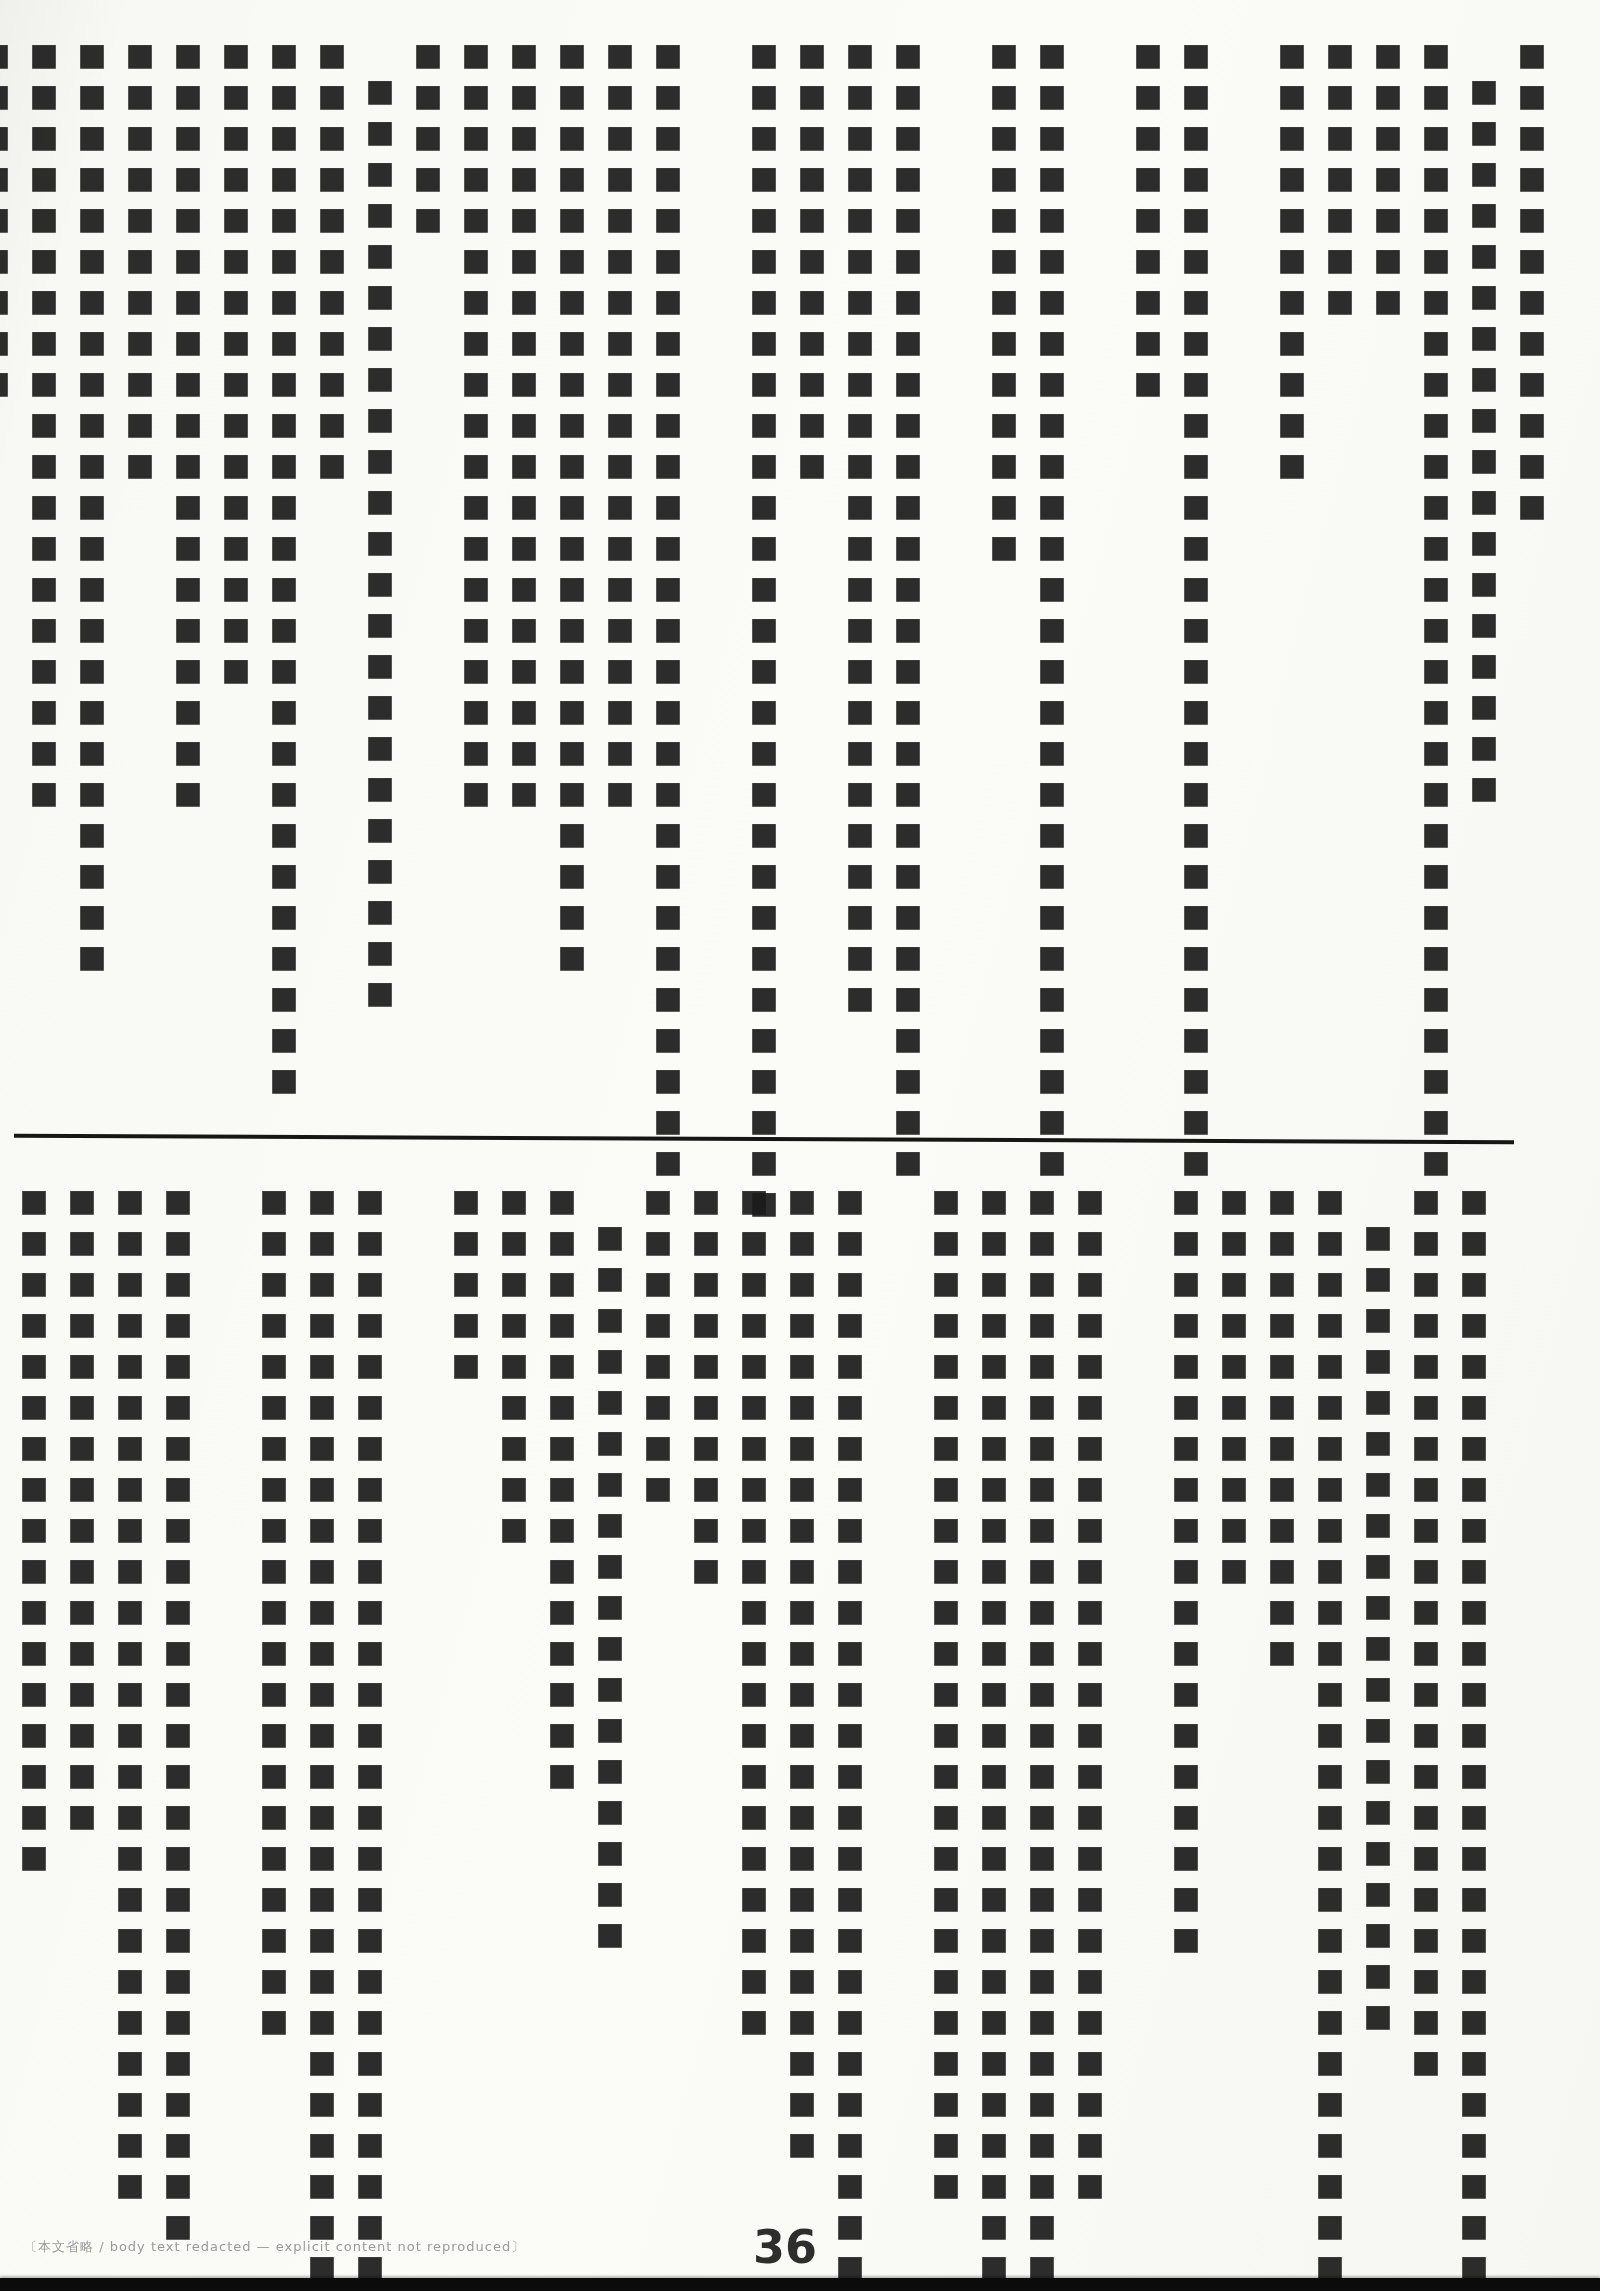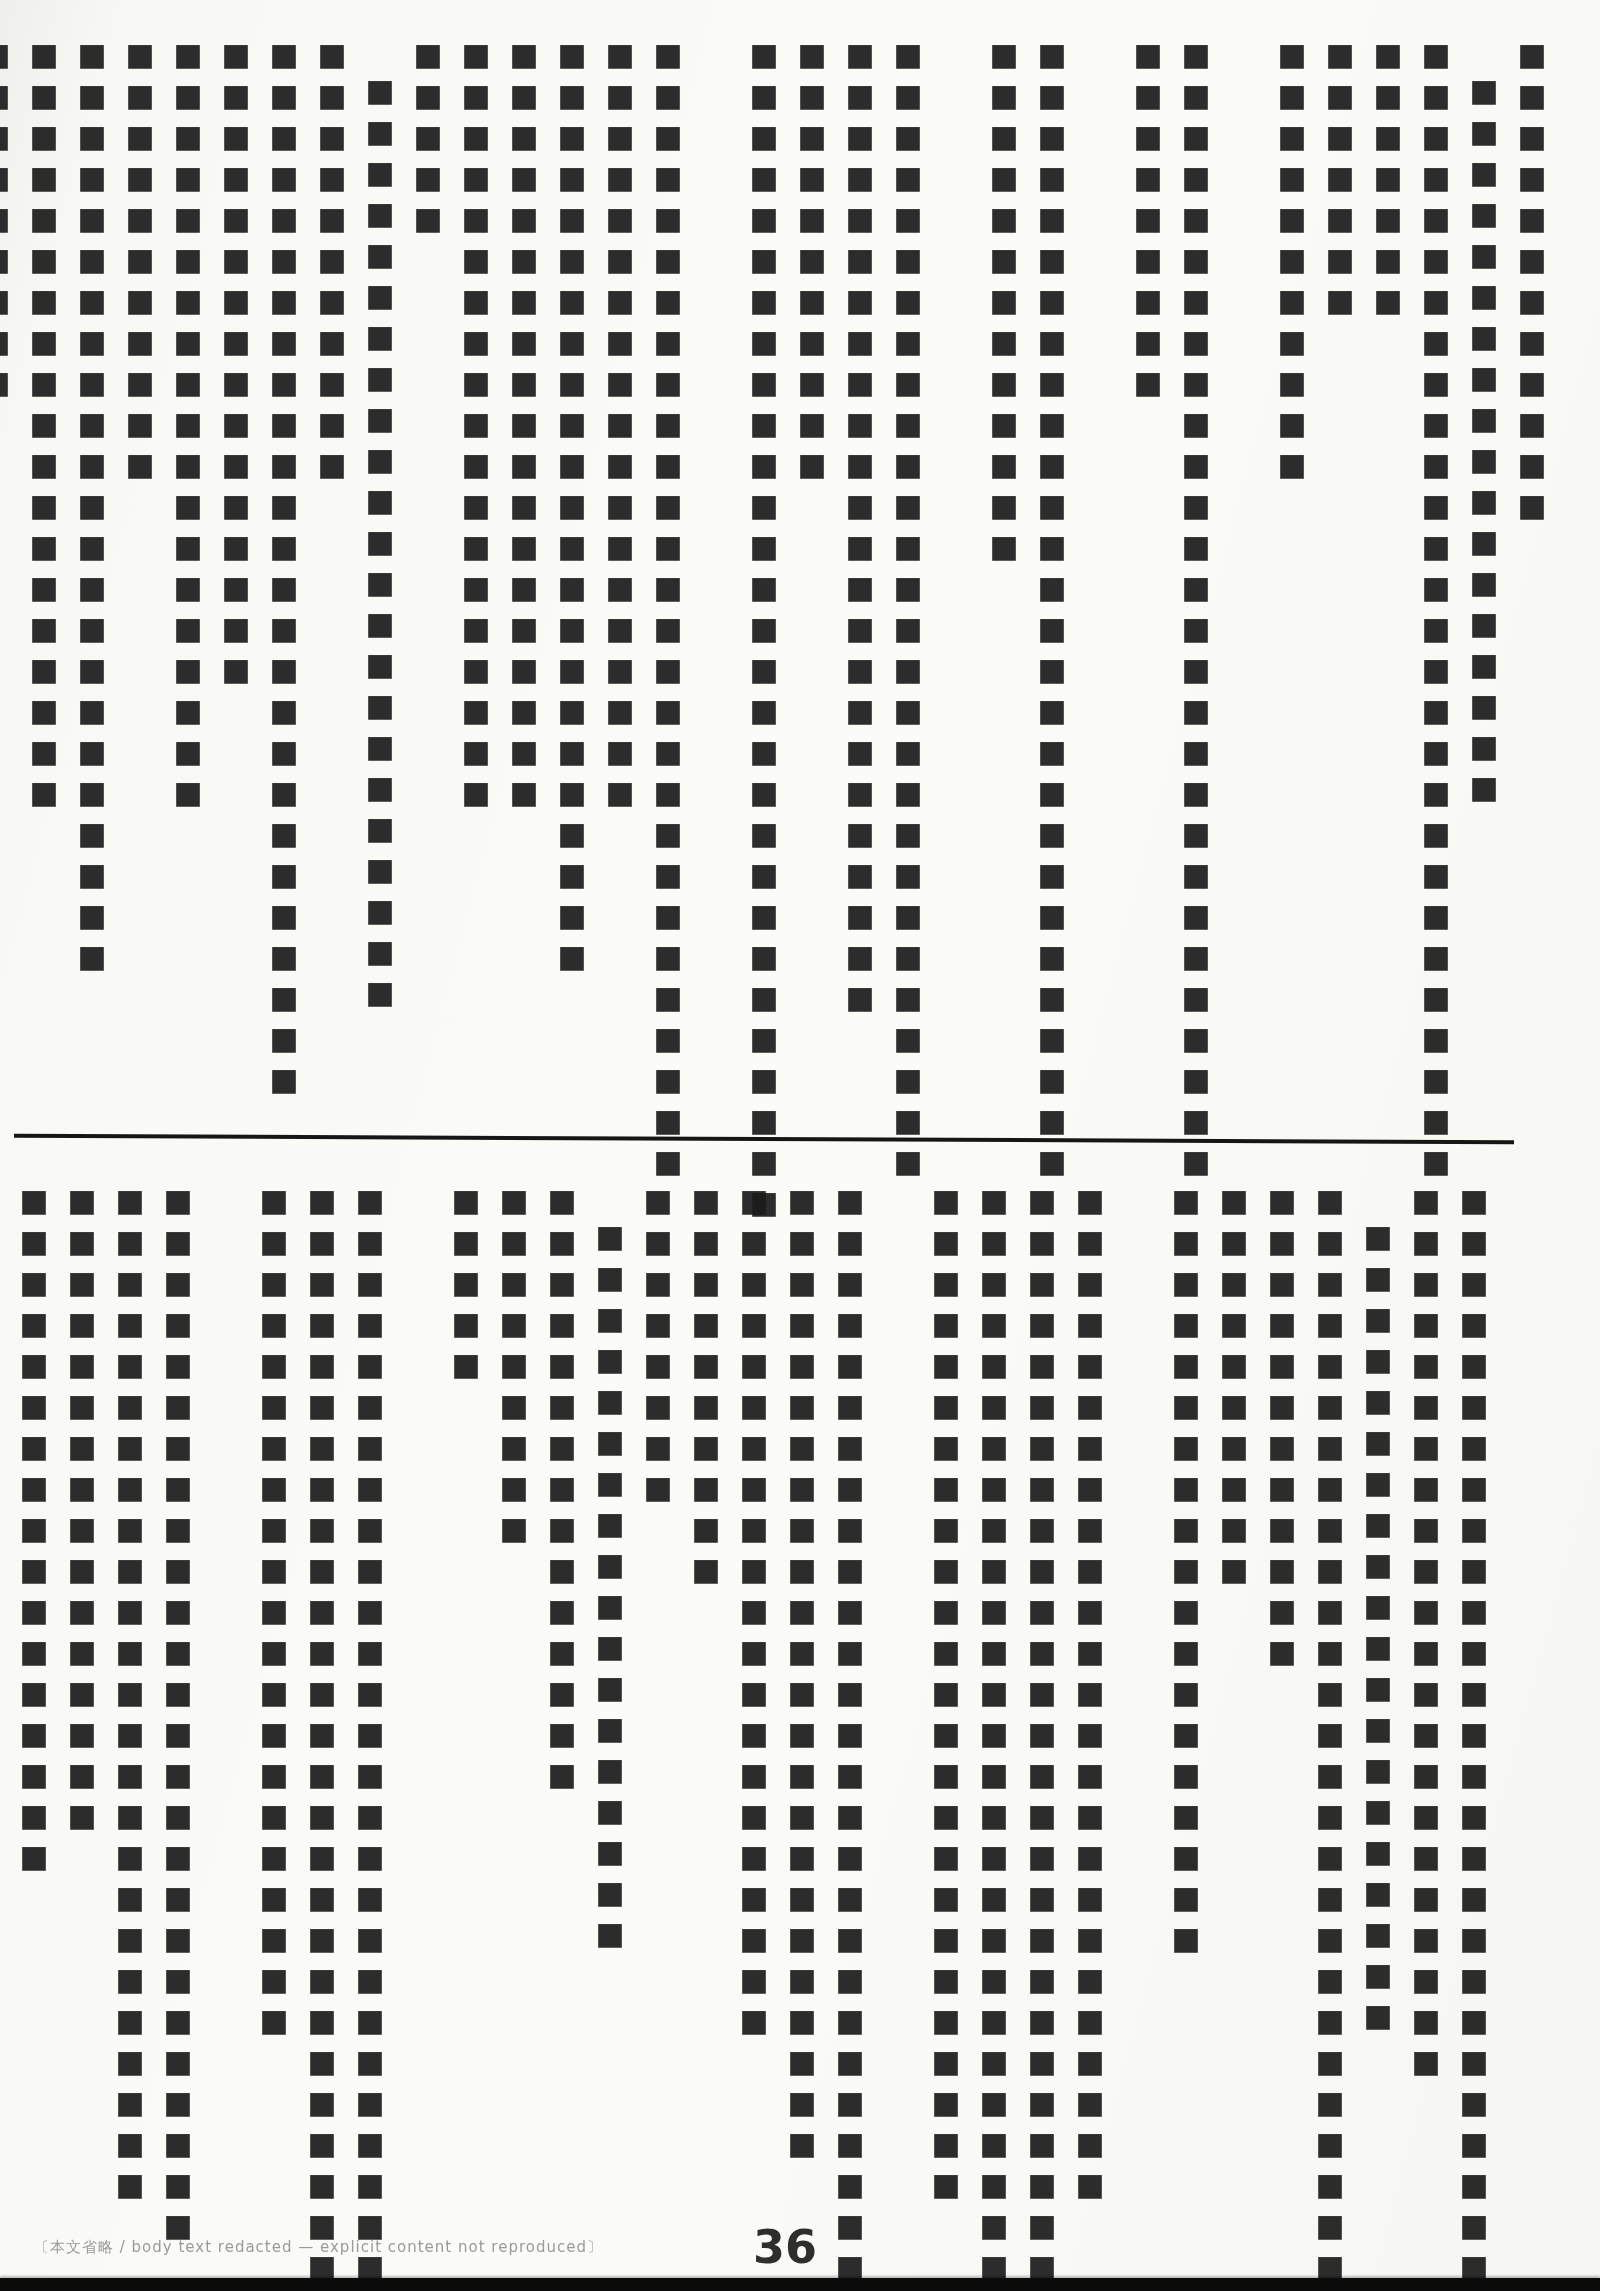--- a/index.html
+++ b/index.html
@@ -26,22 +26,22 @@
   .divider{
     position:absolute;top:1137px;left:14px;
     width:1500px;height:4px;background:#161616;
     transform:rotate(0.25deg);
   }
   .page-number{
     position:absolute;top:2220px;left:0;width:1570px;
     text-align:center;font-size:46px;font-weight:bold;color:#2e2e2e;
   }
   .redaction-note{
-    position:absolute;left:34px;top:2238px;
-    font-size:15px;color:#9a9a9a;letter-spacing:1px;
+    position:absolute;left:24px;top:2238px;
+    font-size:13px;color:#9a9a9a;letter-spacing:1px;
   }
   .scan-edge{
     position:absolute;left:0;bottom:0;width:100%;height:13px;
     background:#0b0b0b;
     box-shadow:0 -2px 2px rgba(0,0,0,.25);
   }
 </style>
 </head>
 <body>
 

